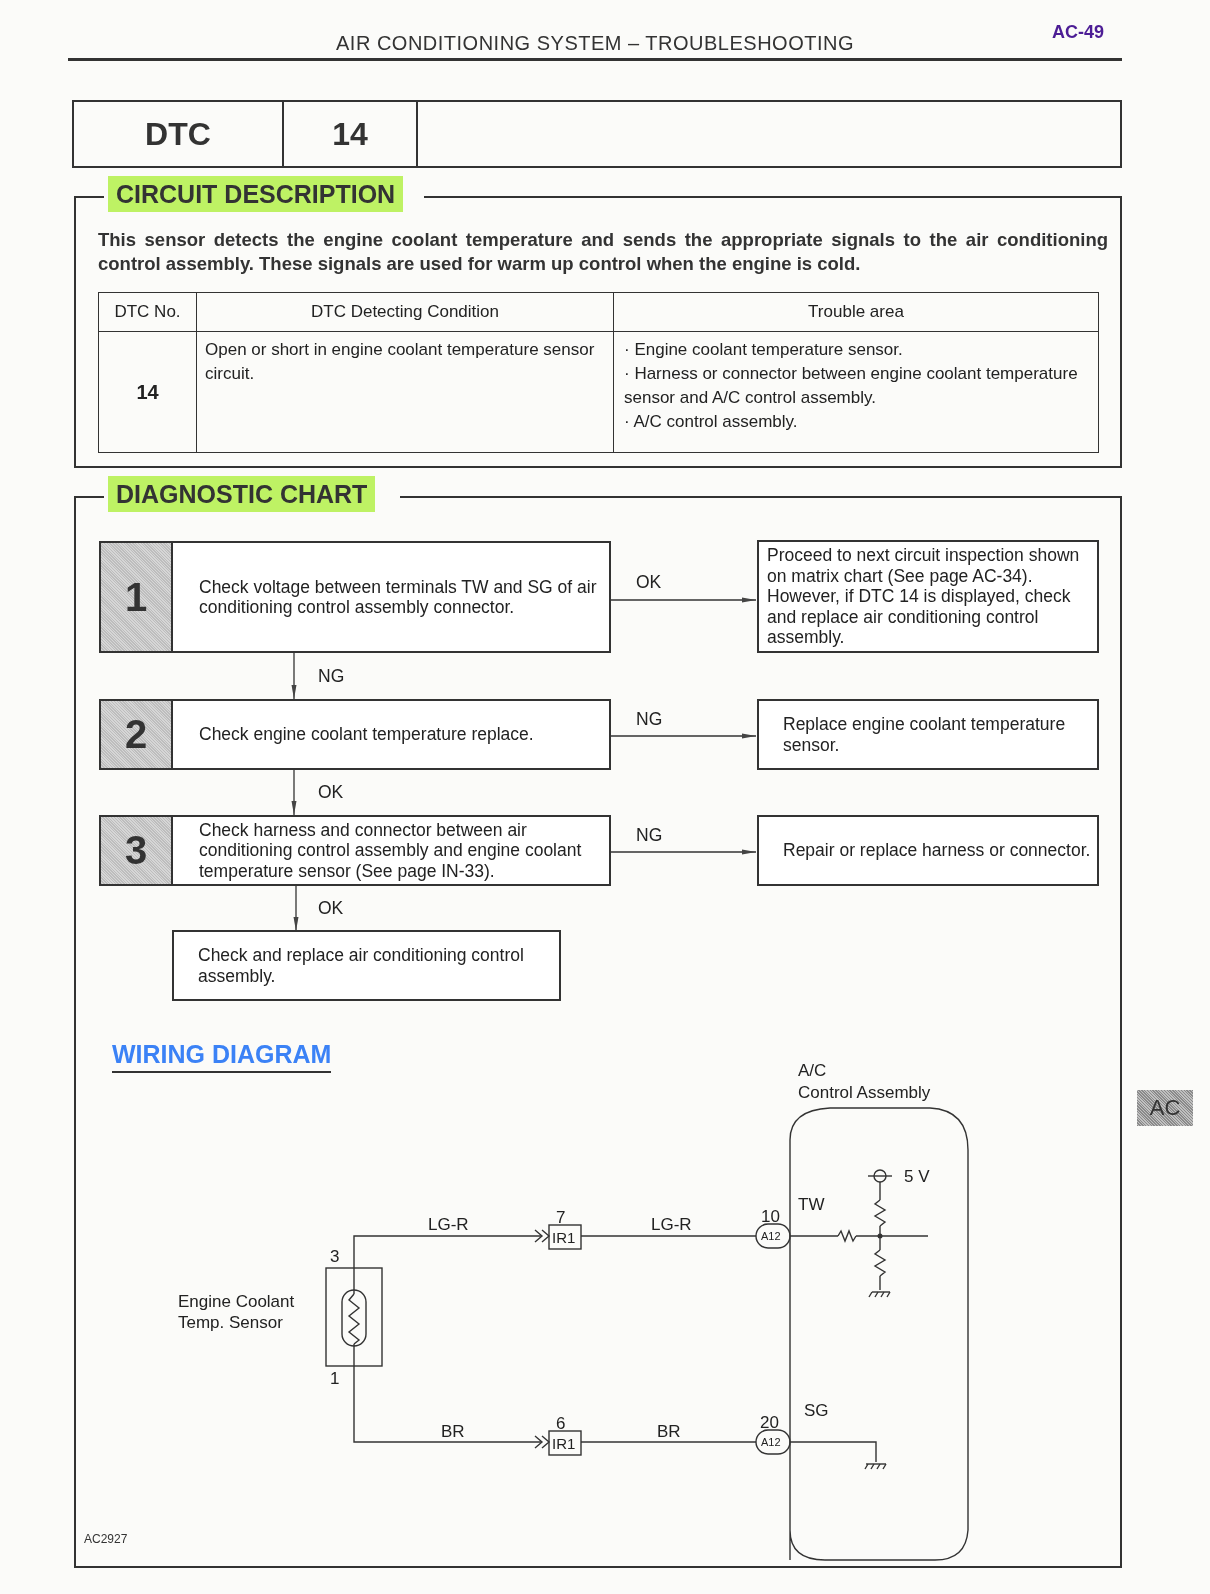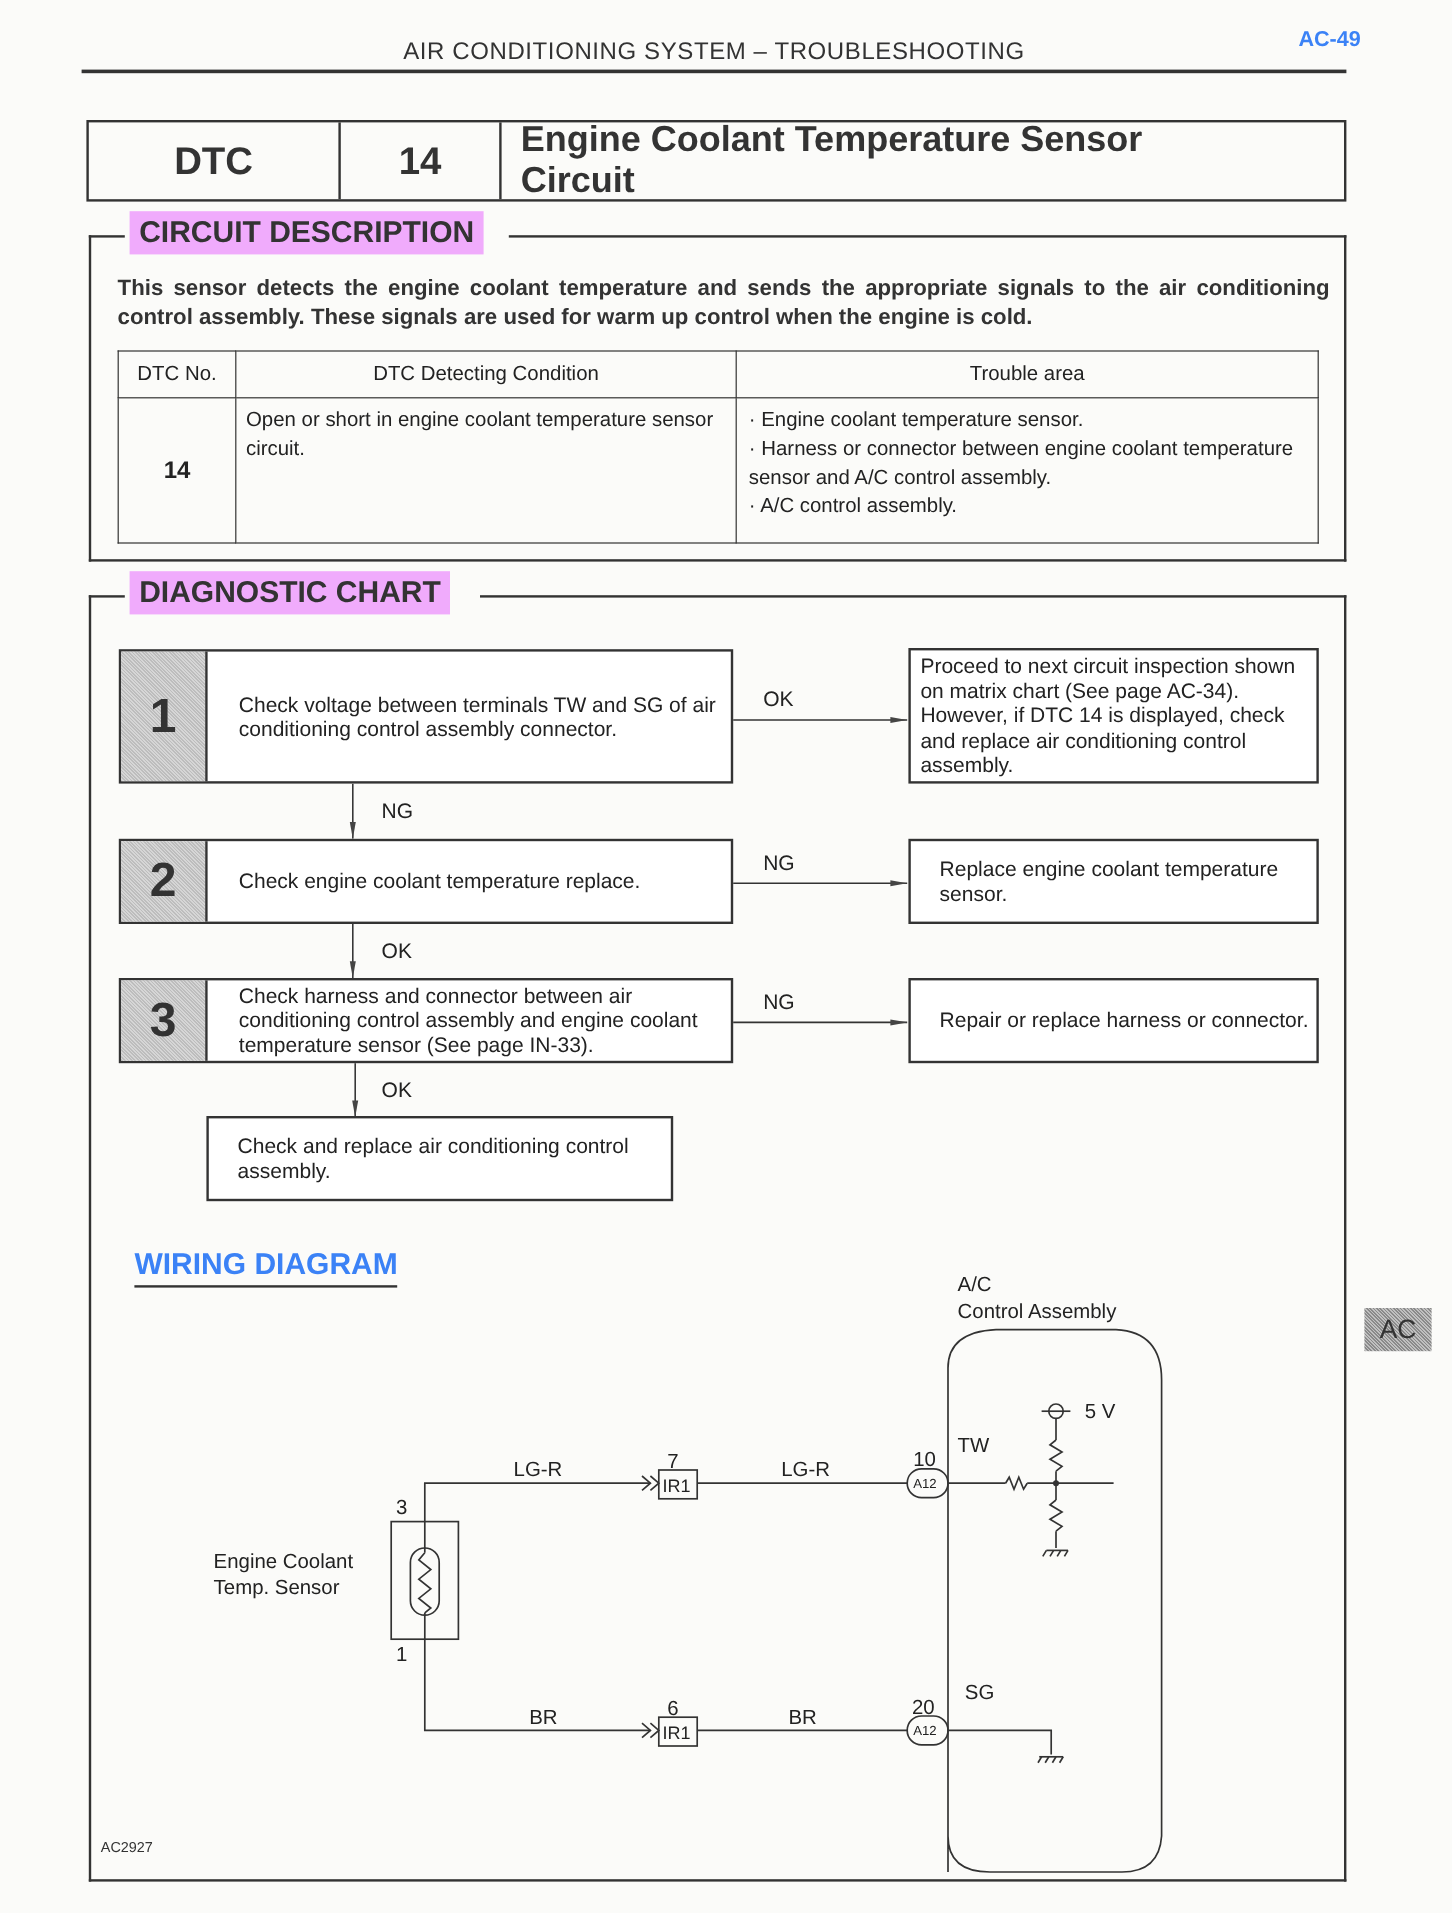--- a/index.html
+++ b/index.html
@@ -3,35 +3,35 @@
 <meta charset="utf-8">
 <style>
   html, body { margin: 0; padding: 0; }
   body {
     width: 1210px; height: 1594px; position: relative; overflow: hidden;
     background: #fbfbf9; color: #2a2a2a;
     font-family: "Liberation Sans", "DejaVu Sans", sans-serif;
   }
   .abs { position: absolute; }
   .header-title { left: 0; width: 1190px; top: 32px; text-align: center; font-size: 20px; letter-spacing: 0.5px; color: #333; }
-  .page-num { right: 76px; top: 22px; font-size: 18px; font-weight: bold; color: #3b82f6; }
+  .page-num { right: 106px; top: 22px; font-size: 18px; font-weight: bold; color: #4c1d95; }
   .header-rule { left: 68px; top: 58px; width: 1054px; height: 3px; background: #333; }
 
   .dtc-box { left: 72px; top: 100px; width: 1050px; height: 68px; border: 2px solid #333; box-sizing: border-box; display: flex; }
   .dtc-cell { border-right: 2px solid #333; display: flex; align-items: center; justify-content: center; font-weight: bold; font-size: 32px; color: #333; }
   .dtc-cell.c1 { width: 208px; }
   .dtc-cell.c2 { width: 132px; }
   .dtc-title { flex: 1; padding-left: 16px; font-size: 30px; font-weight: bold; line-height: 34px; color: #333; display: flex; align-items: center; }
 
   .section { border-left: 2px solid #333; border-right: 2px solid #333; border-bottom: 2px solid #333; box-sizing: border-box; }
   .sec-circuit { left: 74px; top: 196px; width: 1048px; height: 272px; }
   .sec-diag { left: 74px; top: 496px; width: 1048px; height: 1072px; }
   .sec-head { position: absolute; top: -18px; left: -2px; right: -2px; height: 2px; }
   .sec-head .line { position: absolute; top: 18px; height: 2px; background: #333; }
-  .sec-head .label { position: absolute; top: 0; left: 34px; font-size: 25px; font-weight: bold; color: #333; background: #f0abfc; padding: 0 8px; line-height: 36px; margin-top: -2px; }
+  .sec-head .label { position: absolute; top: 0; left: 34px; font-size: 25px; font-weight: bold; color: #333; background: #bef264; padding: 0 8px; line-height: 36px; margin-top: -2px; }
 
   .desc { left: 98px; top: 228px; width: 1010px; font-size: 18.5px; line-height: 24px; font-weight: bold; color: #333; text-align: justify; }
 
   table.dtc-table { position: absolute; left: 98px; top: 292px; width: 1001px; border-collapse: collapse; font-size: 17px; color: #222; }
   table.dtc-table th, table.dtc-table td { border: 1.5px solid #333; vertical-align: top; }
   table.dtc-table th { height: 36px; font-weight: normal; vertical-align: middle; }
   table.dtc-table td { height: 108px; padding: 6px 8px; line-height: 24px; }
   .col1 { width: 95px; }
   .col2 { width: 414px; }
   .td-center { text-align: center; vertical-align: middle !important; font-weight: bold; font-size: 20px; }
@@ -52,23 +52,20 @@
 </head>
 <body>
 
 <div class="abs header-title">AIR CONDITIONING SYSTEM – TROUBLESHOOTING</div>
 <div class="abs page-num">AC-49</div>
 <div class="abs header-rule"></div>
 
 <div class="abs dtc-box">
   <div class="dtc-cell c1">DTC</div>
   <div class="dtc-cell c2">14</div>
-  <div class="dtc-title">
-      <span style="max-width:600px">Engine Coolant Temperature Sensor Circuit</span>
-    </div>
 </div>
 
 <div class="abs section sec-circuit">
   <div class="sec-head">
     <div class="line" style="left:0;width:30px"></div>
     <div class="line" style="left:350px;right:0"></div>
     <div class="label">CIRCUIT DESCRIPTION</div>
   </div>
 </div>
 <div class="abs desc">This sensor detects the engine coolant temperature and sends the appropriate signals to the air conditioning control assembly. These signals are used for warm up control when the engine is cold.</div>

